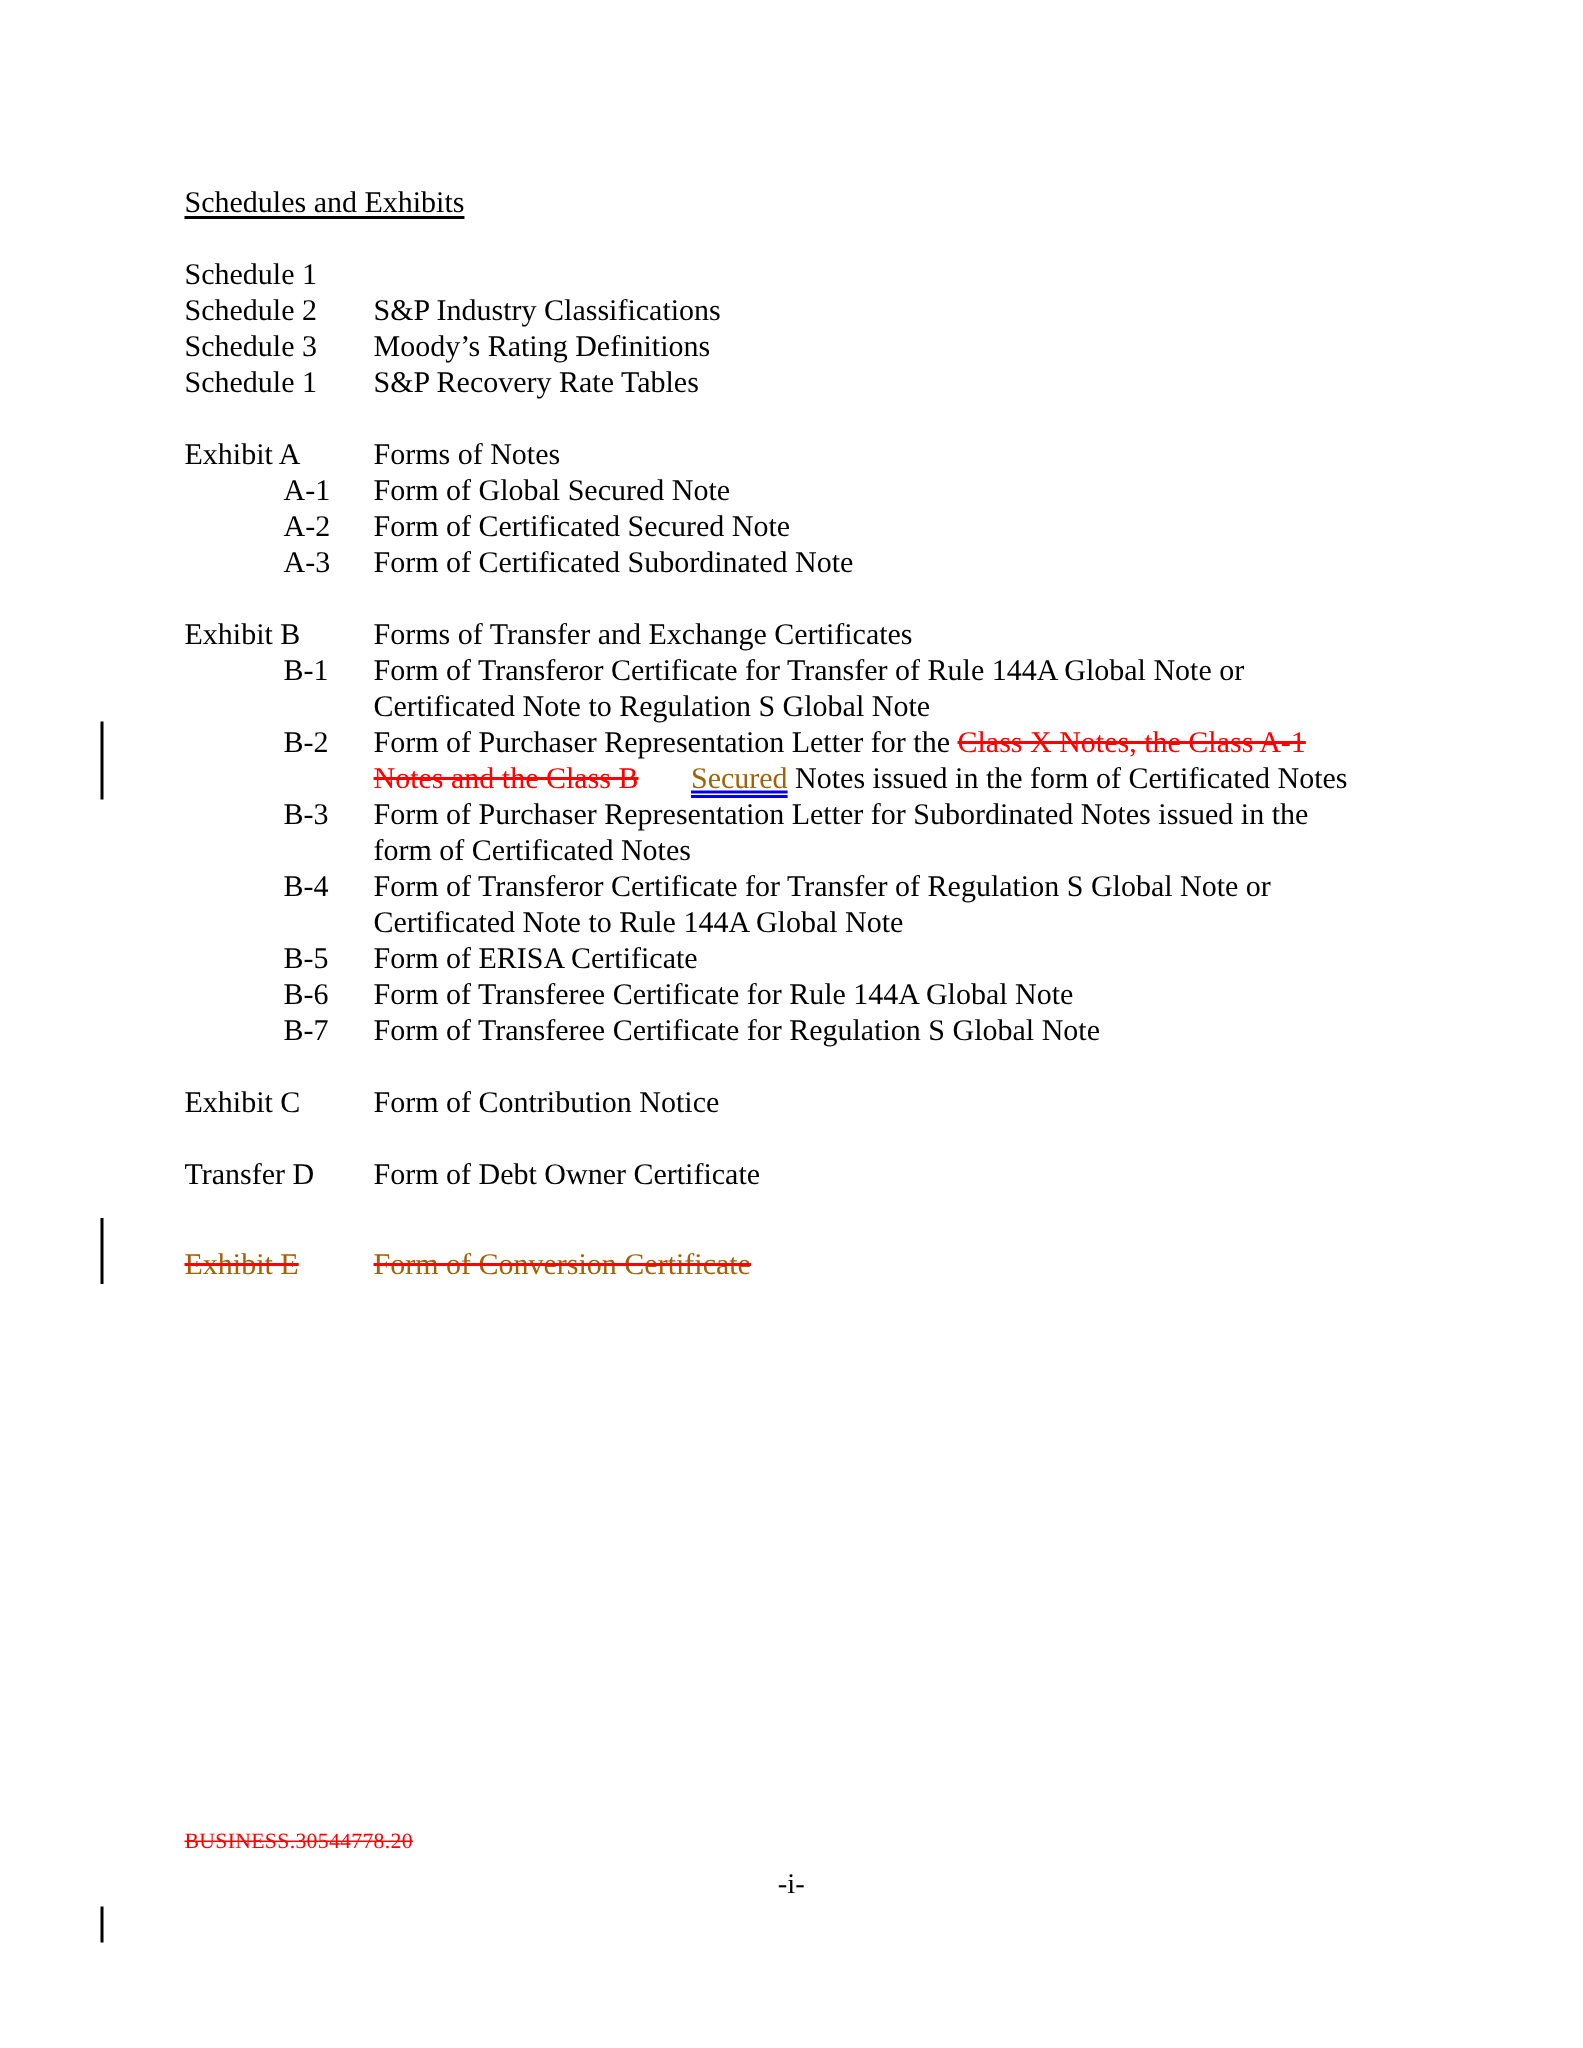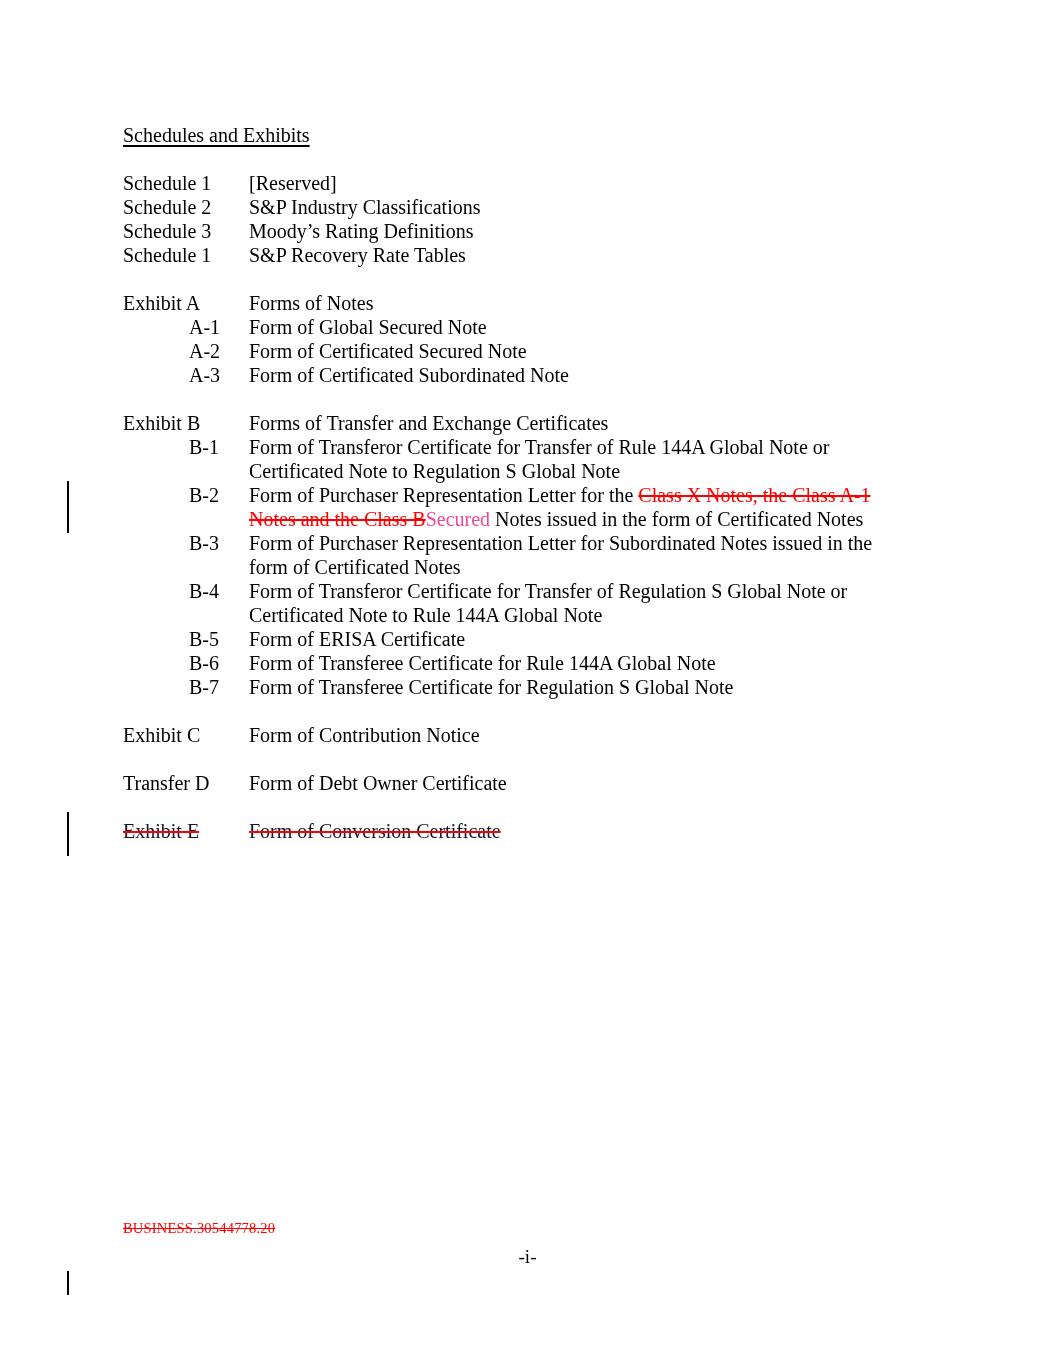--- a/index.html
+++ b/index.html
@@ -20,30 +20,33 @@
   .col-label { flex: 0 0 126px; font-family: Liberation Serif, serif; }
   .col-indent { flex: 0 0 66px; }
   .col-num { flex: 0 0 60px; }
   .col-desc { flex: 1 1 auto; }
   .del {
     color: #ff0000;
     text-decoration: line-through;
     text-decoration-color: #ff0000;
   }
   .ins {
-    color: #ec4899;
+    color: #a16207;
+    text-decoration: underline;
     text-decoration-style: double;
     text-decoration-color: #0000ee;
     text-underline-offset: 2px;
+    margin-left: 35px;
   }
   .deleted-row .col-label,
   .deleted-row .col-desc {
-    color: #0f172a;
+    color: #a16207;
     text-decoration: line-through;
     text-decoration-color: #ff0000;
+    margin-top: 12px;
   }
   .change-bar { position: absolute; left: 67px; width: 2px; background: #000000; }
   #bar-b2 { top: 481px; height: 52px; }
   #bar-exhibit-e { top: 812px; height: 44px; }
   #bar-footer { top: 1271px; height: 24px; }
   .footer-pagenum {
     position: absolute; top: 1246px; left: 0; width: 1055px;
     text-align: center; font-size: 19px; line-height: 22px;
   }
   .footer-docid {
@@ -57,21 +60,20 @@
 
 <div class="content">
 
   <div class="doc-title">
     <span class="u">Schedules and Exhibits</span>
   </div>
 
   <div class="group first">
     <div class="row">
       <span class="col-label">Schedule 1</span>
-      <span class="col-desc">[Reserved]</span>
     </div>
     <div class="row">
       <span class="col-label">Schedule 2</span>
       <span class="col-desc">S&amp;P Industry Classifications</span>
     </div>
     <div class="row">
       <span class="col-label">Schedule 3</span>
       <span class="col-desc">Moody’s Rating Definitions</span>
     </div>
     <div class="row">

